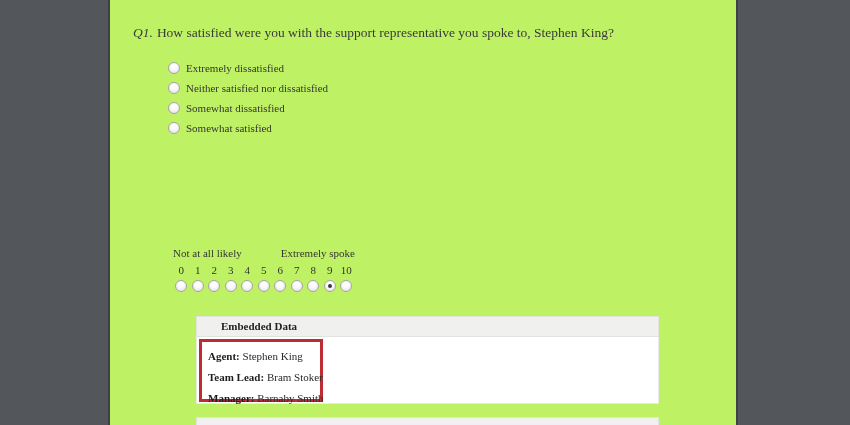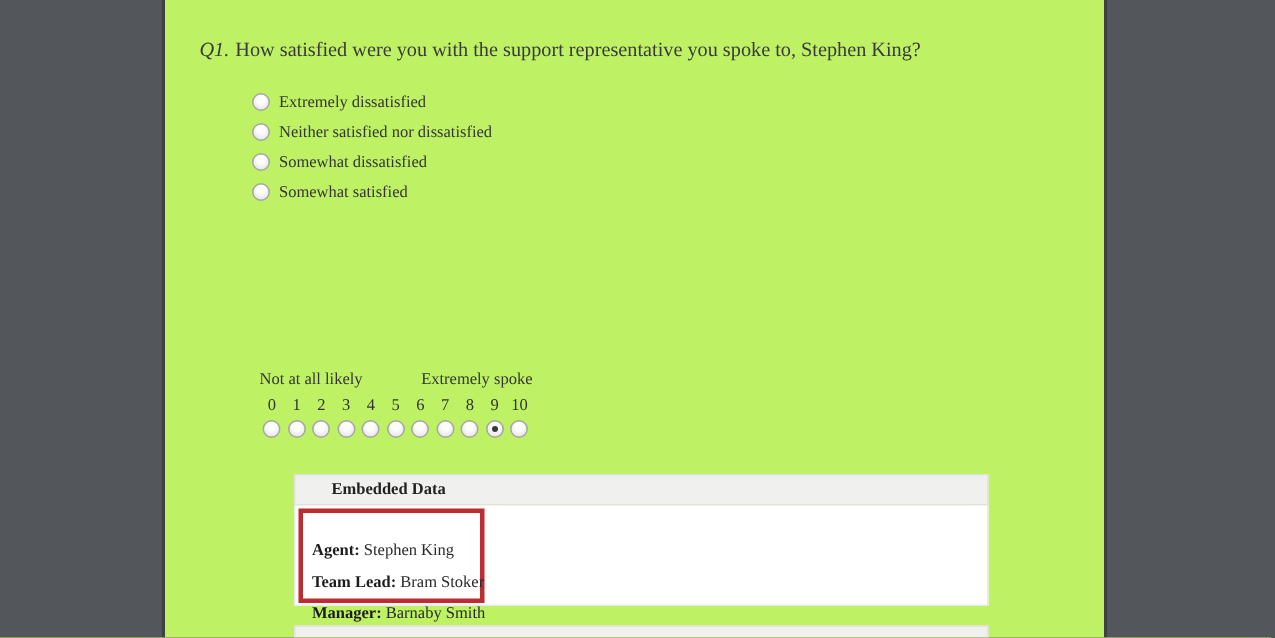--- a/index.html
+++ b/index.html
@@ -56,21 +56,21 @@
     line-height:19px; padding-left:24px;
   }
   .embedded-body {
     height:67px; background:#ffffff;
     border:1px solid #e9e9e6; border-top:none;
     position:relative;
   }
   .highlight-box {
     position:absolute; left:2px; top:2px; width:124px; height:63px;
     border:3px solid #bd2c31;
-    padding:20px 0 0 6px;
+    padding:9px 0 0 6px;
   }
   .ed-field { font-size:11px; color:#2a2a2a; line-height:11px; margin-bottom:10px; white-space:nowrap; }
   .ed-field b { color:#1d1d1d; }
 
   
   .next-section-bar {
     position:absolute; left:86px; top:417px; width:463px; height:16px;
     background:#f0f0ee; border:1px solid #e2e2df;
   }
 </style>

